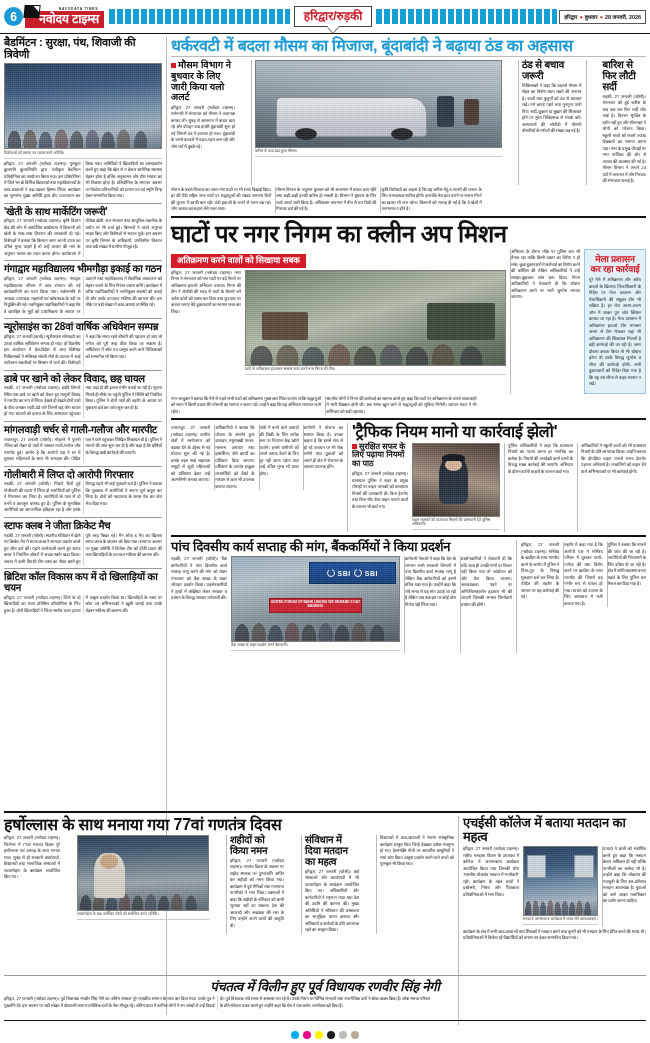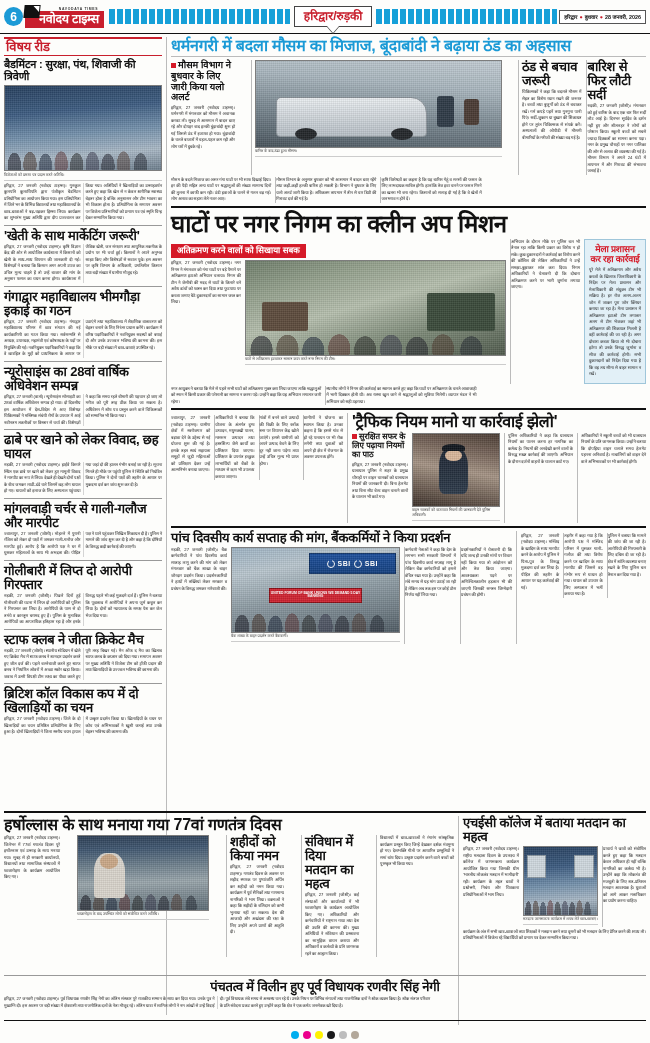--- a/index.html
+++ b/index.html
@@ -138,21 +138,21 @@
   .hl {
     font-weight: bold;
     color: #111;
     line-height: 1.08;
     letter-spacing: -0.2px;
   }
   .hl-xl   { font-size: 24px; }
   .hl-lg   { font-size: 16px; }
   .hl-md   { font-size: 13px; }
   .hl-sm   { font-size: 11px; }
-  .hl-xs   { font-size: 13px; }
+  .hl-xs   { font-size: 10px; }
   .hl-blue { color: #1b9ad6; }
 
   .body-text {
     font-size: 4.2px;
     line-height: 1.55;
     text-align: justify;
     color: #1a1a1a;
     hyphens: auto;
     word-spacing: -0.3px;
   }
@@ -299,21 +299,21 @@
   .cmyk-row i {
     display: block; width: 8px; height: 8px; border-radius: 50%;
   }
   .footer-rule {
     position: absolute;
     left: 4px; right: 4px; bottom: 22px;
     border-top: 1px solid #111;
   }
 
   .sec { margin-bottom: 3px; }
-  .center { text-align: center; }
+  .center { text-align: center; font-style: italic; }
 </style>
 </head>
 <body>
 
 <div class="page">
 
   <div class="masthead">
     <div class="page-num-circle">6</div>
 
     <div class="logo-block">
@@ -332,23 +332,20 @@
 
     <div class="date-box">
       <span>हरिद्वार</span><span class="sep">●</span><span>बुधवार</span><span class="sep">●</span><span>28 जनवरी, 2026</span>
     </div>
   </div>
 
   <div class="body-grid">
 
     <div class="col-left">
 
-      <div class="sec">
-        <div class="hl hl-md" style="color:#c81f2d;border-top:2px solid #c81f2d;border-bottom:1px solid #c81f2d;padding:1px 2px;">विषय रीड</div>
-      </div>
 
       <div class="hl hl-sm" style="margin-bottom:2px;">बैडमिंटन : सुरक्षा, पंथ, शिवाजी की त्रिवेणी</div>
 
       <div class="photo ph-grad-5 ph-noise ph-people" style="height:86px;margin-bottom:1px;"></div>
       <div class="caption">विजेताओं को प्रमाण पत्र प्रदान करते अतिथि।</div>
 
       <div class="body-text cols2">हरिद्वार, 27 जनवरी (नवोदय टाइम्स)। गुरुकुल कुलपति कुलाधिपति द्वारा पंजीकृत बैडमिंटन प्रतियोगिता का आयोजन किया गया। इस प्रतियोगिता में जिले भर के विभिन्न विद्यालयों तथा महाविद्यालयों के छात्र-छात्राओं ने बढ़-चढ़कर हिस्सा लिया। कार्यक्रम का शुभारंभ मुख्य अतिथि द्वारा दीप प्रज्ज्वलन कर किया गया। अतिथियों ने खिलाड़ियों का उत्साहवर्धन करते हुए कहा कि खेल से न केवल शारीरिक स्वास्थ्य बेहतर होता है बल्कि अनुशासन और टीम भावना का भी विकास होता है। प्रतियोगिता के समापन अवसर पर विजेता प्रतिभागियों को प्रमाण पत्र एवं स्मृति चिन्ह देकर सम्मानित किया गया।</div>
 
       <div class="rule-thin"></div>
       <div class="hl hl-xs">'खेती के साथ मार्केटिंग जरूरी'</div>
@@ -379,21 +376,21 @@
       <div class="body-text cols2" style="margin-top:1px;">रुड़की, 27 जनवरी (जोशी)। स्थानीय स्टेडियम में खेले गए क्रिकेट मैच में स्टाफ क्लब ने शानदार प्रदर्शन करते हुए जीत दर्ज की। पहले बल्लेबाजी करते हुए स्टाफ क्लब ने निर्धारित ओवरों में अच्छा स्कोर खड़ा किया। जवाब में उतरी विपक्षी टीम लक्ष्य का पीछा करते हुए पूरी तरह बिखर गई। मैन ऑफ द मैच का खिताब स्टाफ क्लब के कप्तान को दिया गया। समापन अवसर पर मुख्य अतिथि ने विजेता टीम को ट्रॉफी प्रदान की तथा खिलाड़ियों के उज्ज्वल भविष्य की कामना की।</div>
 
       <div class="rule-thin"></div>
       <div class="hl hl-xs">ब्रिटिश कॉल विकास कप में दो खिलाड़ियों का चयन</div>
       <div class="body-text cols2" style="margin-top:1px;">हरिद्वार, 27 जनवरी (नवोदय टाइम्स)। जिले के दो खिलाड़ियों का चयन प्रतिष्ठित प्रतियोगिता के लिए हुआ है। दोनों खिलाड़ियों ने जिला स्तरीय चयन ट्रायल में उत्कृष्ट प्रदर्शन किया था। खिलाड़ियों के चयन पर कोच एवं अभिभावकों ने खुशी जताई तथा उनके बेहतर भविष्य की कामना की।</div>
     </div>
 
     <div class="col-main vrule" style="padding-left:4px;">
 
       <div class="sec">
-        <div class="hl hl-lg hl-blue" style="border-bottom:1px solid #bbb;padding-bottom:2px;">धर्मनगरी में बदला मौसम का मिजाज, बूंदाबांदी ने बढ़ाया ठंड का अहसास</div>
+        <div class="hl hl-lg hl-blue" style="border-bottom:1px solid #bbb;padding-bottom:2px;">धर्करवटी में बदला मौसम का मिजाज, बूंदाबांदी ने बढ़ाया ठंड का अहसास</div>
 
         <div style="display:flex;gap:16px;margin-top:3px;">
 
           <div style="width:64px;flex:0 0 64px;">
             <div class="bullet-hl">
               <span class="sq"></span><span>मौसम विभाग ने बुधवार के लिए जारी किया यलो अलर्ट</span>
             </div>
             <div class="body-text" style="margin-top:2px;">हरिद्वार, 27 जनवरी (नवोदय टाइम्स)। धर्मनगरी में मंगलवार को मौसम ने अचानक करवट ली। सुबह से आसमान में बादल छाए रहे और दोपहर बाद हल्की बूंदाबांदी शुरू हो गई जिससे ठंड में इजाफा हो गया। बूंदाबांदी के चलते बाजारों में चहल-पहल कम रही और लोग घरों में दुबके रहे।</div>
           </div>
 
@@ -410,21 +407,21 @@
             </div>
           </div>
 
           <div style="width:128px;flex:0 0 128px;" class="vrule">
             <div style="padding-left:3px;display:flex;gap:4px;">
               <div style="flex:1 1 0;">
                 <div class="hl hl-xs" style="color:#111;">ठंड से बचाव जरूरी</div>
                 <div class="body-text" style="margin-top:1px;">चिकित्सकों ने कहा कि बदलते मौसम में सेहत का विशेष ध्यान रखने की जरूरत है। बच्चों तथा बुजुर्गों को ठंड से बचाकर रखें। गर्म कपड़े पहनें तथा गुनगुना पानी पिएं। सर्दी-जुकाम या बुखार की शिकायत होने पर तुरंत चिकित्सक से संपर्क करें। अस्पतालों की ओपीडी में मौसमी बीमारियों के मरीजों की संख्या बढ़ गई है।</div>
               </div>
               <div style="flex:1 1 0;" class="vrule">
-                <div style="padding-left:1px;">
+                <div style="padding-left:16px;">
                   <div class="hl hl-xs">बारिश से फिर लौटी सर्दी</div>
                   <div class="body-text" style="margin-top:1px;">रुड़की, 27 जनवरी (जोशी)। मंगलवार को हुई बारिश के बाद एक बार फिर सर्दी लौट आई है। दिनभर सूर्यदेव के दर्शन नहीं हुए और शीतलहर ने लोगों को परेशान किया। स्कूली बच्चों को सबसे ज्यादा दिक्कतों का सामना करना पड़ा। नगर के प्रमुख चौराहों पर नगर पालिका की ओर से अलाव की व्यवस्था की गई है। मौसम विभाग ने अगले 24 घंटों में तापमान में और गिरावट की संभावना जताई है।</div>
                 </div>
               </div>
             </div>
           </div>
         </div>
 
         <div style="display:flex;gap:4px;margin-top:2px;">
           <div style="flex:1 1 0;" class="body-text">मौसम के बदले मिजाज का असर गंगा घाटों पर भी साफ दिखाई दिया। हर की पैड़ी सहित अन्य घाटों पर श्रद्धालुओं की संख्या सामान्य दिनों की तुलना में काफी कम रही। ठंडी हवाओं के चलने से गलन बढ़ गई। लोग अलाव का सहारा लेते नजर आए।</div>

